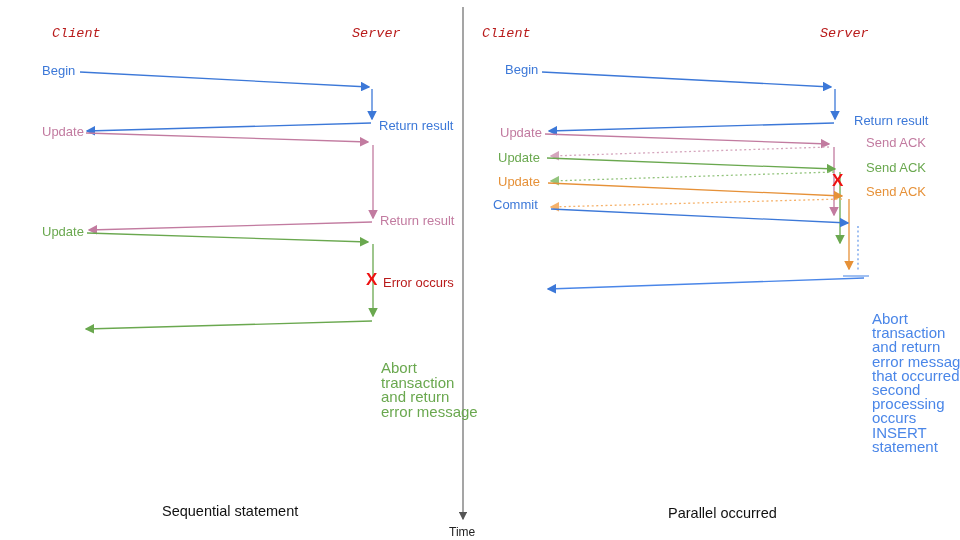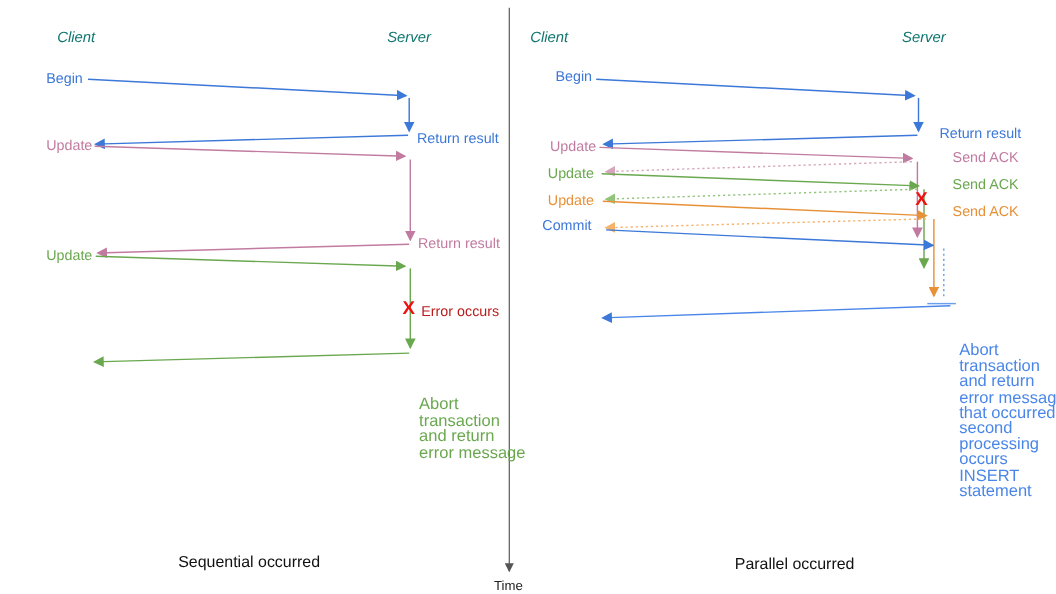--- a/index.html
+++ b/index.html
@@ -2,21 +2,21 @@
 <html><head>
 <meta charset="utf-8">
 <style>
   html,body{margin:0;padding:0;background:#fff;}
   .stage{
     position:relative;width:960px;height:540px;background:#ffffff;overflow:hidden;
     font-family:"Liberation Sans","DejaVu Sans",sans-serif;
   }
   .stage svg{position:absolute;left:0;top:0;}
   .lbl{position:absolute;white-space:nowrap;font-size:13px;line-height:13px;}
-  .hdr{position:absolute;white-space:nowrap;font-size:13.5px;font-style:italic;color:#0f766e;}
+  .hdr{position:absolute;white-space:nowrap;font-size:13.5px;font-style:italic;color:#b91c1c;font-family:Liberation Mono, monospace;}
   .cap{position:absolute;white-space:nowrap;font-size:14.5px;color:#111111;}
   .blue{color:#3c78d8;}
   .lblue{color:#4a86e8;}
   .pink{color:#c27ba0;}
   .green{color:#6aa84f;}
   .orange{color:#e69138;}
   .red{color:#b91c1c;}
   .xmark{position:absolute;font-size:17px;font-weight:bold;color:#ee1111;line-height:17px;}
   .ablock{position:absolute;font-size:15px;margin-top:48px;}
   .ablock div{white-space:nowrap;}
@@ -111,21 +111,21 @@
   <div class="xmark" style="left:366px;top:271px">X</div>
   <div class="lbl red" style="left:383px;top:276px">Error occurs</div>
 
   <div class="ablock left-abort green" style="left:381px;top:313px">
     <div>Abort</div>
     <div>transaction</div>
     <div>and return</div>
     <div>error message</div>
   </div>
 
-  <div class="cap" style="left:162px;top:503px">Sequential occurred</div>
+  <div class="cap" style="left:162px;top:503px">Sequential statement</div>
 
   <div class="hdr" style="left:482px;top:26px">Client</div>
   <div class="hdr" style="left:820px;top:26px">Server</div>
 
   <div class="lbl blue" style="left:505px;top:63px">Begin</div>
   <div class="lbl blue" style="left:854px;top:114px">Return result</div>
   <div class="lbl pink" style="left:500px;top:126px">Update</div>
   <div class="lbl pink" style="left:866px;top:136px">Send ACK</div>
   <div class="lbl green" style="left:498px;top:151px">Update</div>
   <div class="lbl green" style="left:866px;top:161px">Send ACK</div>

